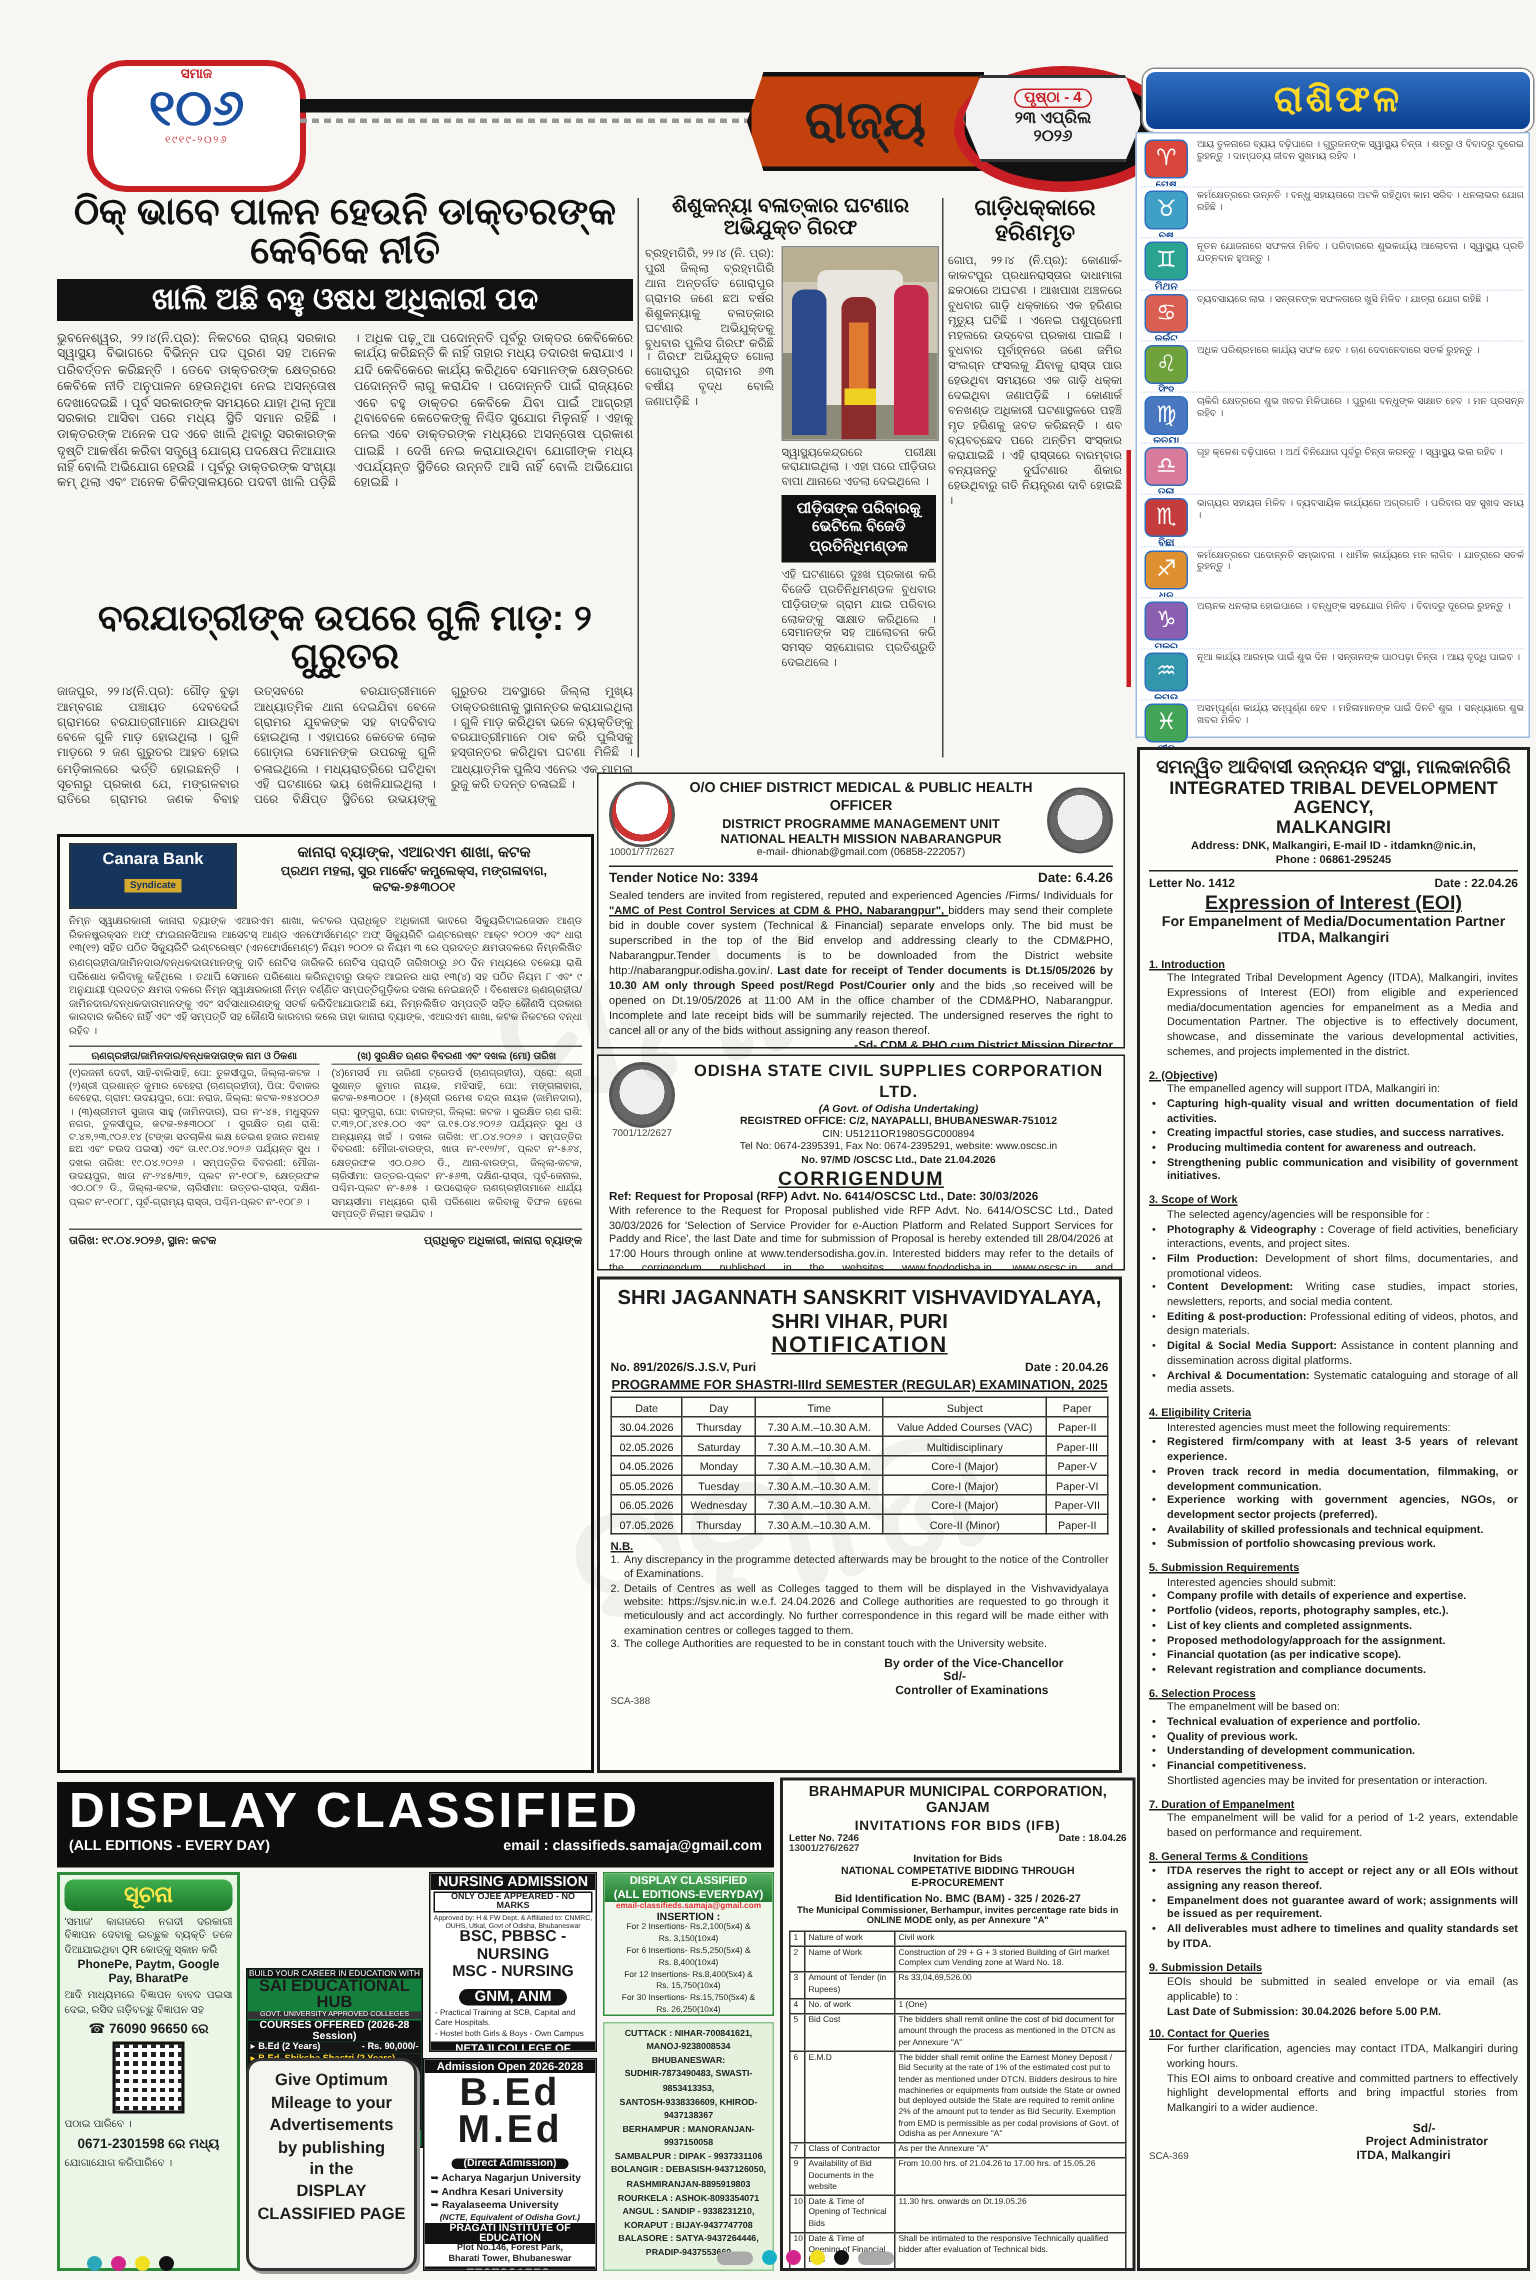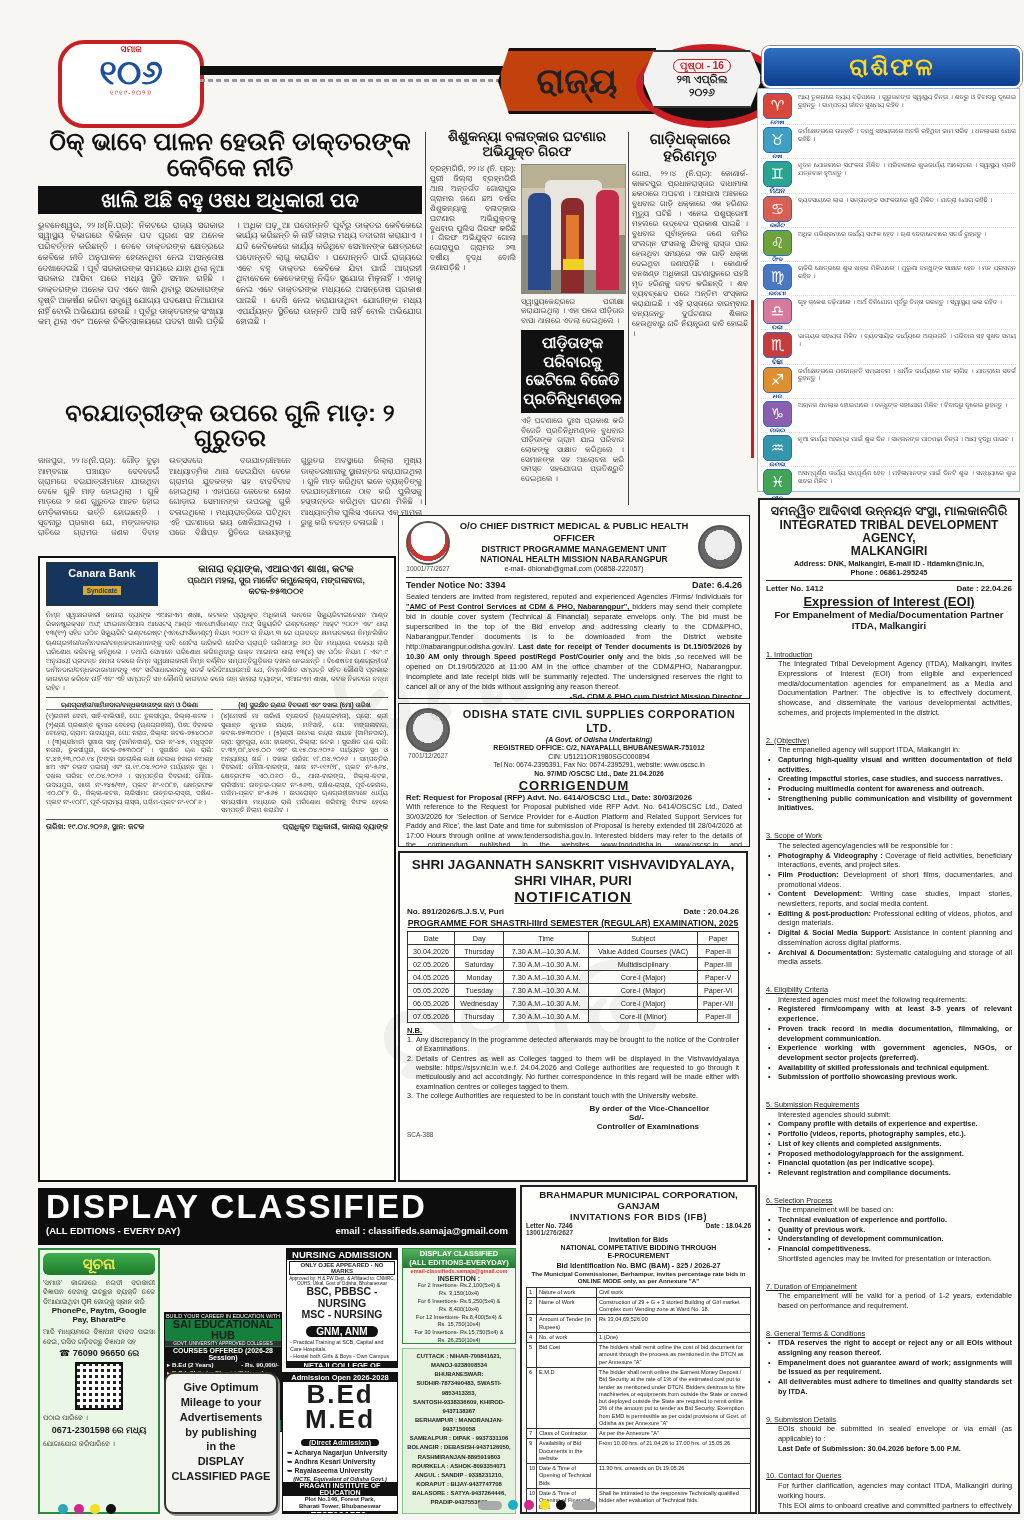--- a/index.html
+++ b/index.html
@@ -42,21 +42,21 @@
   #a3 .hd{font-size:13.5px;text-align:center;line-height:1.1}
   #a3 .grid{display:grid;grid-template-columns:86px 1fr;gap:5px;margin-top:4px}
   #photo{width:100%;height:128px;border:1px solid #888;background:
     linear-gradient(180deg,#b9b094 0 18%,#cfc8b4 18% 55%,#8e8a7a 55% 100%);position:relative;overflow:hidden}
   #photo .van{position:absolute;left:22%;top:12%;width:56%;height:70%;background:#e8e6df;border-radius:6px}
   #photo .fig1{position:absolute;left:6%;top:22%;width:22%;height:76%;background:#2b4a8c;border-radius:8px 8px 0 0}
   #photo .fig2{position:absolute;left:38%;top:26%;width:22%;height:74%;background:#8c2b2b;border-radius:8px 8px 0 0}
   #photo .fig2:before{content:"";position:absolute;left:20%;top:18%;width:60%;height:50%;background:#e07a30}
   #photo .fig3{position:absolute;left:72%;top:20%;width:22%;height:78%;background:#c42b4a;border-radius:8px 8px 0 0}
   #photo .plate{position:absolute;left:40%;top:74%;width:20%;height:8%;background:#f0d020}
-  #a3 .bn{font-size:15px;line-height:1.25;padding:4px 2px;margin-top:4px}
+  #a3 .bn{font-size:10px;line-height:1.25;padding:4px 2px;margin-top:4px}
   #a4{left:632px;top:130px;width:116px}
   #a4 .hd{font-size:15px;text-align:center;line-height:1.15}
   #a4 .bd{margin-top:4px;font-size:7.6px;height:330px;overflow:hidden;text-align:justify}
   .redrule{left:751px;top:300px;width:3px;height:158px;background:#c81f25}
   
   #bank{left:38px;top:556px;width:358px;height:626px;border:2px solid #111;background:#fdfdf8;padding:4px 6px;box-sizing:border-box;overflow:hidden}
   #bank .hrow{display:flex;gap:6px}
   #bank .clogo{width:110px;height:42px;border:1.5px solid #333;background:#16355c;color:#fff;text-align:center;flex:none}
   #bank .clogo .cb{font-size:11px;font-weight:bold;margin-top:4px}
   #bank .clogo .syn{display:inline-block;margin-top:4px;background:#d6aa2f;color:#16355c;font-size:6.5px;font-weight:bold;padding:1px 4px}
@@ -165,21 +165,21 @@
   .bmc-row>div:last-child{border-right:none}
   
   #itda{left:758px;top:498px;width:262px;height:1016px;border-width:2px;padding:4px 6px}
   #itda .ot{font-size:12.5px;font-weight:bold;text-align:center}
   #itda .en{font-size:12px;font-weight:bold;text-align:center;line-height:1.1}
   #itda .ad{font-size:7.4px;font-weight:bold;text-align:center;line-height:1.3;border-bottom:1.5px solid #222;padding-bottom:2px}
   #itda .lr{display:flex;justify-content:space-between;font-size:8px;font-weight:bold;margin:3px 0 1px}
   #itda .eoi{font-size:13px;font-weight:bold;text-decoration:underline;text-align:center}
   #itda .emp{font-size:9.5px;font-weight:bold;text-align:center;line-height:1.2;margin-bottom:2px}
   .it-line{font-size:7.3px;line-height:1.33;text-align:justify;padding-left:12px;position:relative}
-  .it-line.h{font-weight:normal;padding-left:0;margin-top:18px}
+  .it-line.h{font-weight:bold;padding-left:0;margin-top:6px}
   .it-line.h span.tt{text-decoration:underline}
   .it-line.b:before,.it-line.bl:before{content:"•";position:absolute;left:2px}
   .it-line.bl .lead{font-weight:bold}
   .it-line.pb{font-weight:bold}
   .wm{position:absolute;font-size:120px;font-weight:bold;color:rgba(60,60,60,.07);transform:rotate(-14deg);pointer-events:none;white-space:nowrap}
   .dots{position:absolute;display:flex;gap:6px;align-items:center}
   .dot{width:10px;height:10px;border-radius:50%}
   .pillgray{width:24px;height:9px;border-radius:5px;background:#aaa}
 </style>
 </head>
@@ -188,21 +188,21 @@
 <div class="abs" id="logo">
   <div class="nm">ସମାଜ</div>
   <div class="num">୧୦୬</div>
   <div class="yr">୧୯୧୯-୨୦୨୬</div>
 </div>
 <div class="abs" id="topbar"></div>
 <div class="abs" id="topbar2"></div>
 <div class="abs" id="rajya">ରାଜ୍ୟ</div>
 <div class="abs" id="datering"></div>
 <div class="abs" id="datebadge">
-  <span id="pagepill">ପୃଷ୍ଠା - 16</span>
+  <span id="pagepill">ପୃଷ୍ଠା - 4</span>
   <div class="d1">୨୩ ଏପ୍ରିଲ</div>
   <div class="d1">୨୦୨୬</div>
 </div>
 <div class="abs" id="rashihead">ରାଶିଫଳ</div>
 
 <div class="abs" id="horo">
   <div>
 
       <div class="horo-row">
         <div class="horo-left">

